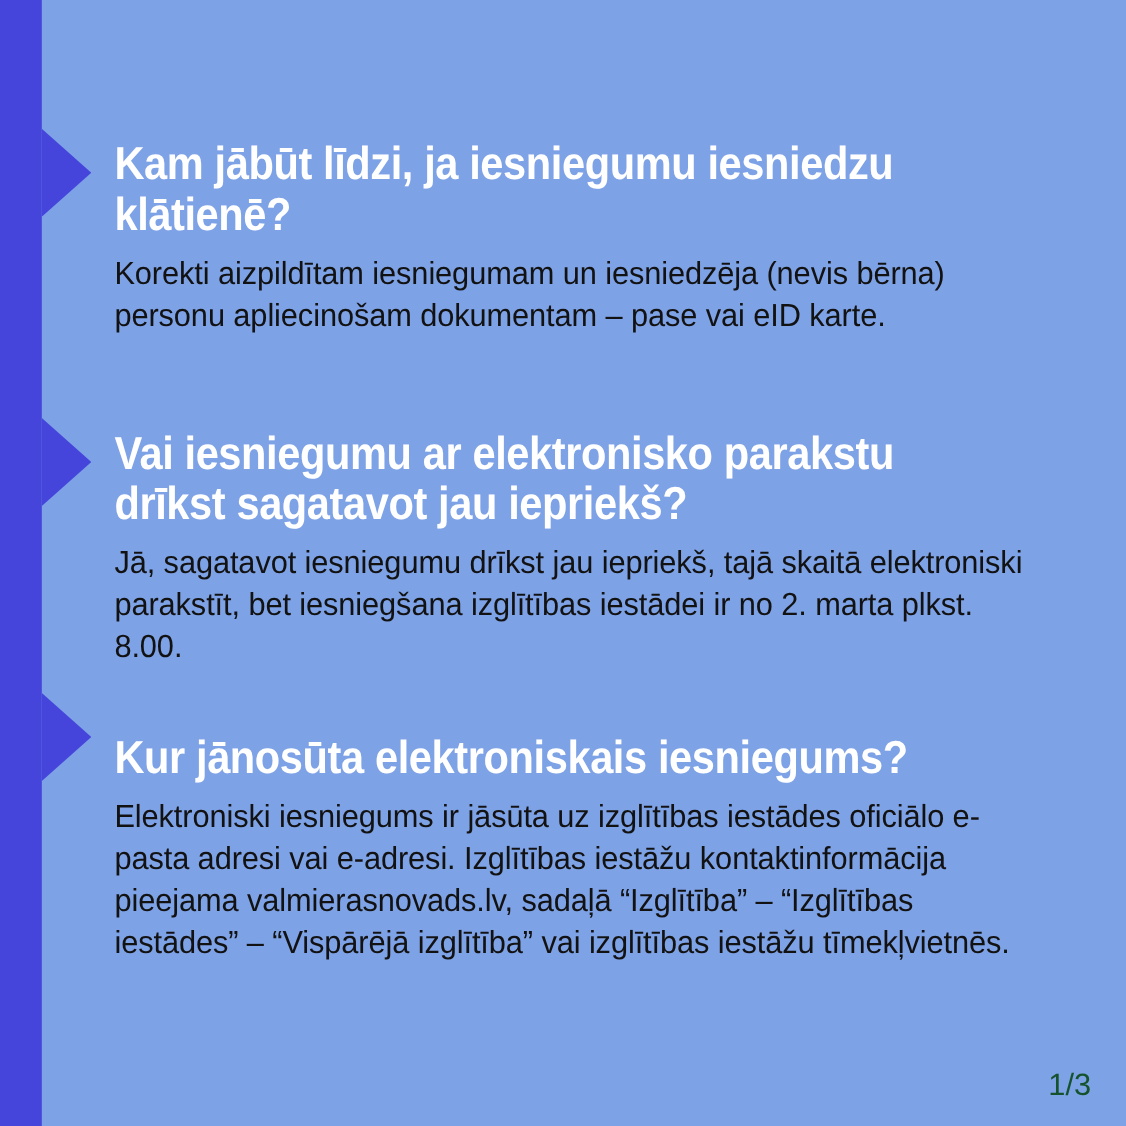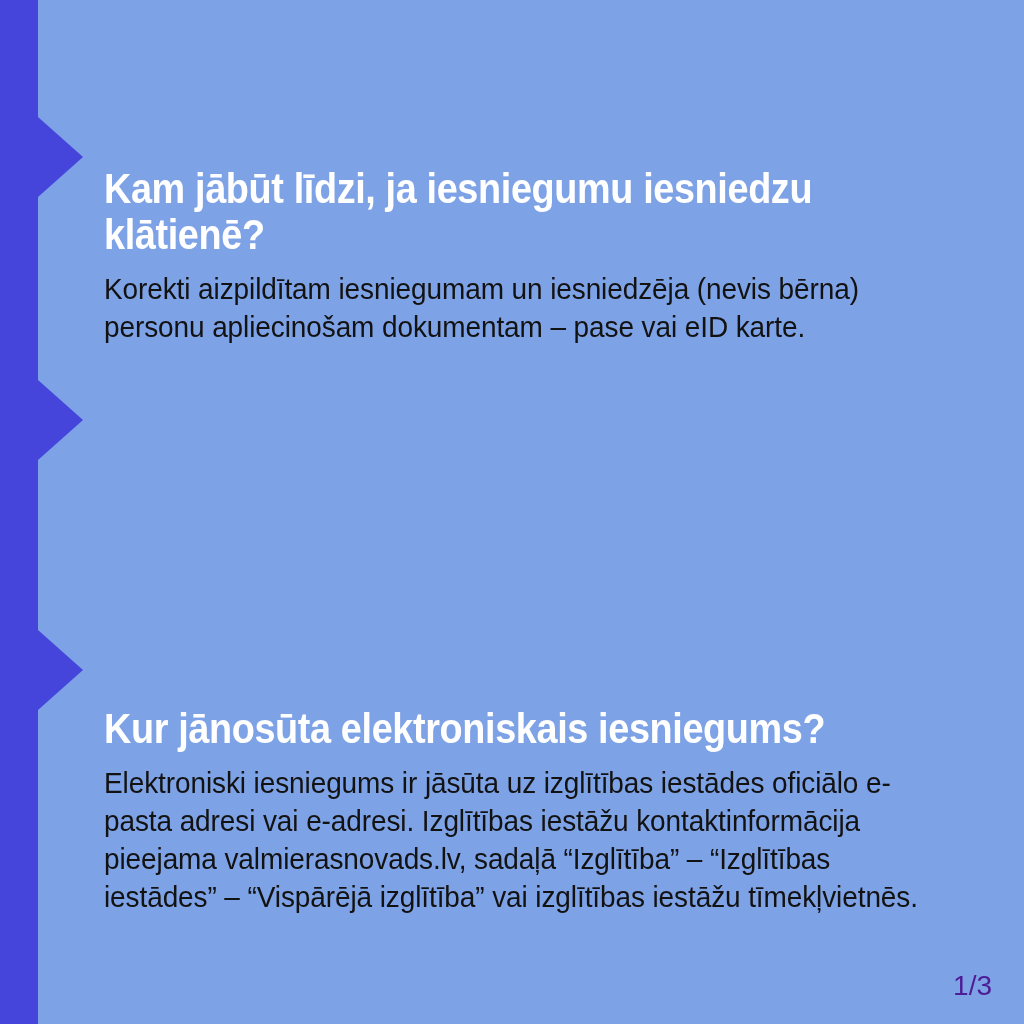--- a/index.html
+++ b/index.html
@@ -52,21 +52,20 @@
     left: 104px;
     top: 0;
     width: 860px;
     height: 1024px;
   }
 
   .qa-block {
     position: absolute;
     left: 0;
     width: 860px;
-    margin-top: 40px;
   }
   .qa-block.b1 { top: 126px; }
   .qa-block.b2 { top: 389px; }
   .qa-block.b3 { top: 666px; }
 
   .q-heading {
     margin: 0 0 12px 0;
     color: #ffffff;
     font-family: "Liberation Sans Narrow", "Liberation Sans", sans-serif;
     font-size: 42px;
@@ -89,21 +88,21 @@
     transform: scaleX(0.965);
     transform-origin: left top;
     white-space: pre-line;
   }
 
   
   #page-counter {
     position: absolute;
     right: 32px;
     bottom: 24px;
-    color: #4c1d95;
+    color: #14532d;
     font-family: "Liberation Sans", sans-serif;
     font-size: 28px;
     font-weight: 400;
     line-height: 1;
     margin-left: 8px;
   }
 </style>
 </head>
 <body>
 
@@ -114,20 +113,24 @@
   <div class="chevron c2"></div>
   <div class="chevron c3"></div>
 
   <div id="content">
 
     <section class="qa-block b1">
       <h2 class="q-heading">Kam jābūt līdzi, ja iesniegumu iesniedzu klātienē?</h2>
       <p class="q-body">Korekti aizpildītam iesniegumam un iesniedzēja (nevis bērna) personu apliecinošam dokumentam – pase vai eID karte.</p>
     </section>
 
+    <section class="qa-block b2">
+      <h2 class="q-heading">Vai iesniegumu ar elektronisko parakstu drīkst sagatavot jau iepriekš?</h2>
+      <p class="q-body">Jā, sagatavot iesniegumu drīkst jau iepriekš, tajā skaitā elektroniski parakstīt, bet iesniegšana izglītības iestādei ir no 2. marta plkst. 8.00.</p>
+    </section>
 
     <section class="qa-block b3">
       <h2 class="q-heading">Kur jānosūta elektroniskais iesniegums?</h2>
       <p class="q-body">Elektroniski iesniegums ir jāsūta uz izglītības iestādes oficiālo e-pasta adresi vai e-adresi. Izglītības iestāžu kontaktinformācija pieejama valmierasnovads.lv, sadaļā “Izglītība” – “Izglītības iestādes” – “Vispārējā izglītība” vai izglītības iestāžu tīmekļvietnēs.</p>
     </section>
 
   </div>
 
   <div id="page-counter">1/3</div>
 

